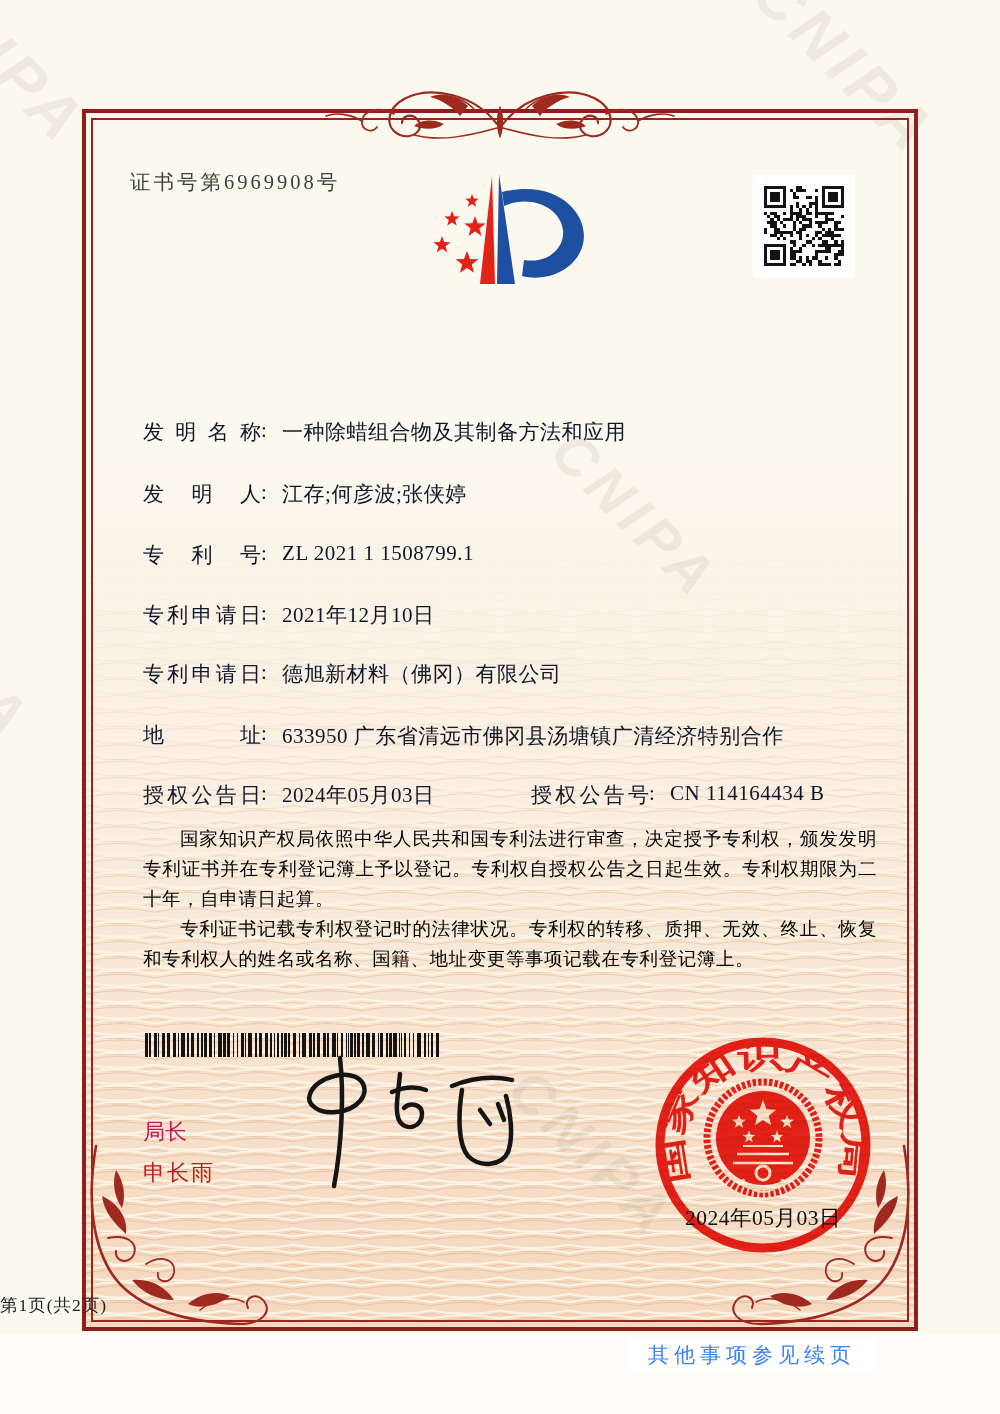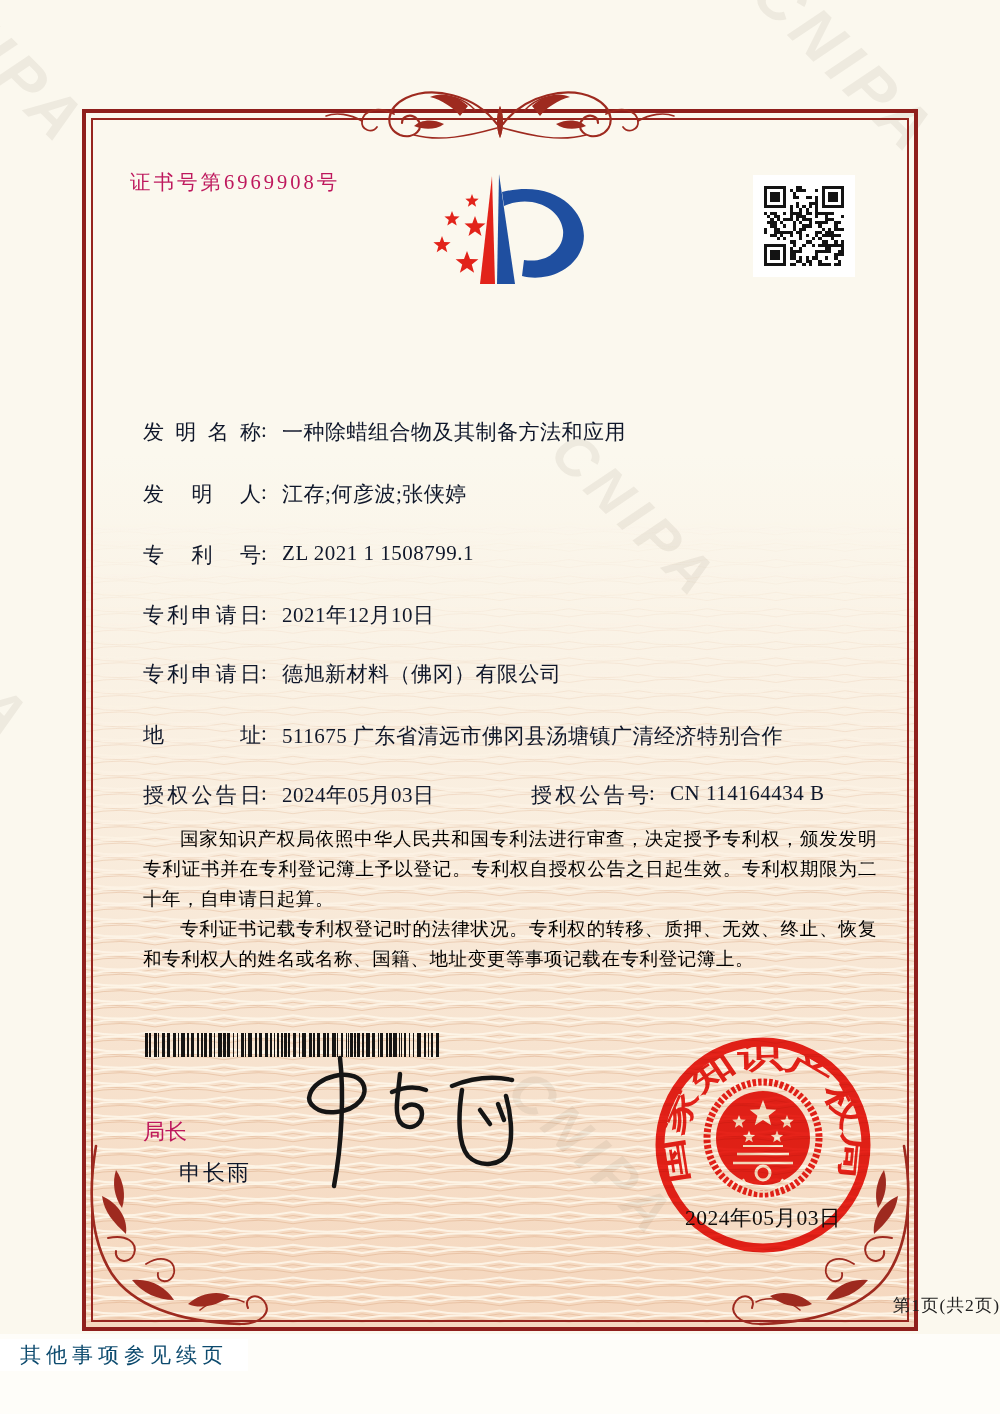--- a/index.html
+++ b/index.html
@@ -28,21 +28,21 @@
         border:4px solid #8f1f1c; z-index:3; }
   .frame-inner { left:91px; top:118px; width:818px; height:1204px;
         border:2px solid #96251f; z-index:3; }
   .ornament { z-index:4; }
 
   
   .bottom-strip { left:0; top:1334px; width:1000px; height:80px; background:#fefdf9; z-index:3; }
 
   
   .cert-number { left:130px; top:168px; font-size:20.5px; letter-spacing:3px;
-        color:#be185d; z-index:5; }
+        color:#404040; z-index:5; }
   .qr-pad { left:753px; top:175px; width:102px; height:102px; background:#ffffff; z-index:5; }
   #qrcode { left:764px; top:186px; z-index:6; }
   .logo { left:402px; top:168px; z-index:5; }
   .doc-title { left:0; top:291px; width:1000px; text-align:center;
         font-size:47px; font-weight:700; letter-spacing:16px; color:#111; z-index:5; }
 
   
   .row { position:absolute; left:143px; width:760px; font-size:21px; color:#0f172a; z-index:5; }
   .lbl { display:inline-block; width:118px; text-align:justify; text-align-last:justify;
          vertical-align:top; }
@@ -54,33 +54,33 @@
 
   
   .legal { left:143px; top:824px; width:734px; z-index:5; color:#000000; }
   .legal p { font-size:18.5px; line-height:30px; text-align:justify;
          text-indent:2em; letter-spacing:0.6px; }
   .legal p + p { }
 
   
   #barcode { left:145px; top:1033px; z-index:5; }
   .sig-title { left:143px; top:1117px; font-size:22px; color:#be185d; z-index:5; }
-  .sig-name  { left:143px; top:1158px; font-size:22px; letter-spacing:2px; color:#0f172a; z-index:5;margin-left:36px; }
+  .sig-name  { left:143px; top:1158px; font-size:22px; letter-spacing:2px; color:#b91c1c; z-index:5; }
   .signature { left:296px; top:1052px; z-index:6; }
 
   .seal { left:648px; top:1030px; width:230px; height:230px; z-index:6;
           mix-blend-mode:multiply; }
   .seal svg { position:absolute; left:0; top:0; }
   .seal-date { position:absolute; left:0; top:173px; width:230px; text-align:center;
           font-size:21.5px; color:#101010; letter-spacing:0.5px; z-index:7; }
 
-  .page-info { left:0; top:1293px; width:1000px; text-align:right;
+  .page-info { left:0; top:1293px; width:1000px; text-align:left;
           font-size:17.5px; letter-spacing:1px; color:#222; z-index:5; }
-  .continuation { left:0; top:1341px; width:876px; text-align:left;
-          font-size:21px; letter-spacing:5px; color:#0c4a6e; z-index:5; }
+  .continuation { left:0; top:1341px; width:876px; text-align:right;
+          font-size:21px; letter-spacing:5px; color:#3b82f6; z-index:5; }
   .continuation span { background:#ffffff; padding:4px 20px; }
 </style>
 </head>
 <body>
 
 <div class="page">
 
   <div class="wm wm-lg" style="left:-60px; top:-55px;">CNIPA</div>
   <div class="wm wm-lg" style="left:790px; top:-45px;">CNIPA</div>
   <div class="wm wm-md" style="left:585px; top:418px;">CNIPA</div>
@@ -672,21 +672,21 @@
     <span class="lbl">专利申请日</span><span class="colon">:</span>
     <span class="val">2021年12月10日</span>
   </div>
   <div class="row" style="top:660px">
     <span class="lbl">专利申请日</span><span class="colon">:</span>
     <span class="val">德旭新材料（佛冈）有限公司</span>
   </div>
   <div class="row" style="top:721px">
     <span class="lbl">地址</span><span class="colon">:</span>
     <span class="val-block">
-      <div>511675 广东省清远市佛冈县汤塘镇广清经济特别合作</div>
+      <div>633950 广东省清远市佛冈县汤塘镇广清经济特别合作</div>
     </span>
   </div>
   <div class="row" style="top:781px">
     <span class="lbl">授权公告日</span><span class="colon">:</span>
     <span class="val">2024年05月03日</span>
     <span class="grant-no-group">
       <span class="lbl">授权公告号</span><span class="colon">:</span>
       <span class="val">CN 114164434 B</span>
     </span>
   </div>

